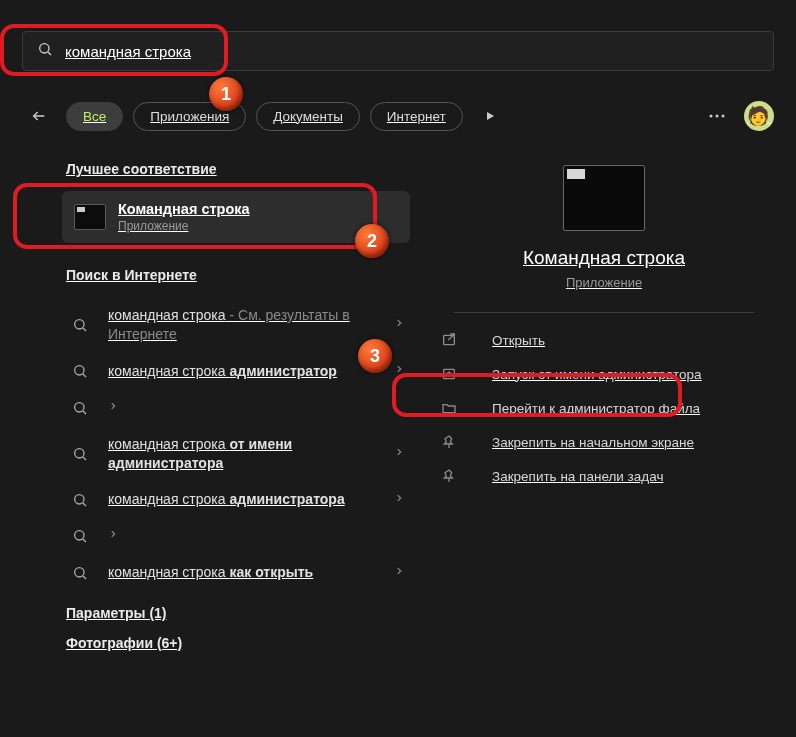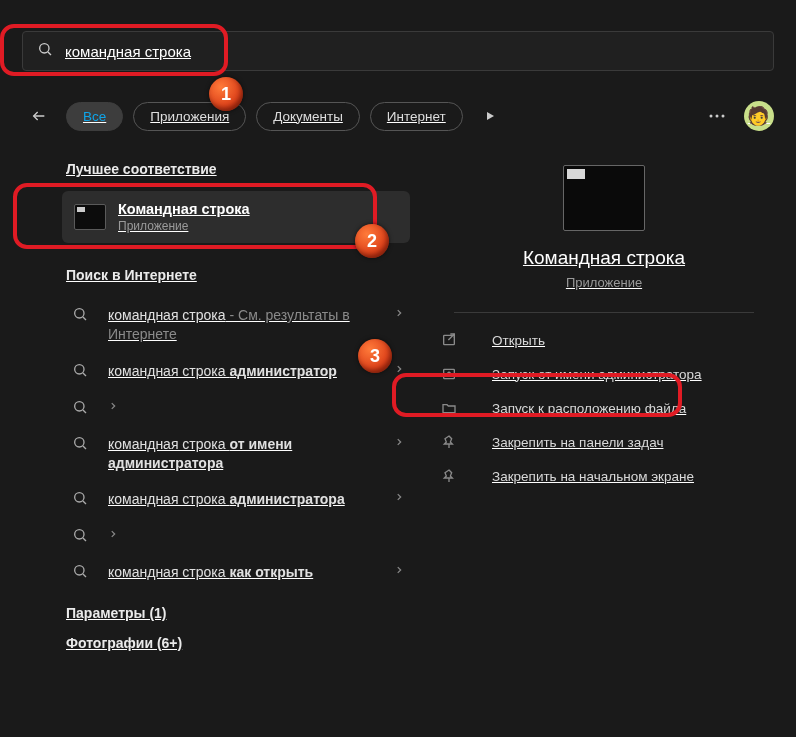--- a/index.html
+++ b/index.html
@@ -60,21 +60,21 @@
     border: 1px solid #555;
     border-radius: 18px;
     font-size: 13.5px;
     color: #ddd;
     cursor: pointer;
     background: transparent;
   }
   .pill.active {
     background: #3d3d3d;
     border-color: #3d3d3d;
-    color: #0ea5e9;
+    color: #bef264;
   }
   .filterrow .spacer { flex: 1; }
   .more-btn, .play-btn {
     width: 34px; height: 34px;
     display:flex; align-items:center; justify-content:center;
     color:#ccc; cursor:pointer;
   }
   .avatar {
     width: 30px; height: 30px; border-radius: 50%;
     background: #c9df8a;
@@ -128,21 +128,21 @@
     box-shadow: inset -2px -3px 5px rgba(0,0,0,.4), 0 0 4px rgba(0,0,0,.6);
     display:flex; align-items:center; justify-content:center;
     color:#fff; font-weight:700; font-size:18px;
     z-index:10;
   }
   #b1 { left:209px; top:77px; }
   #b2 { left:355px; top:224px; }
   #b3 { left:358px; top:339px; }
   .web-section { margin-top:24px; }
   .web-item {
-    display:flex; align-items:flex-start;
+    display:flex; align-items:center;
     padding: 9px 6px 9px 4px;
     gap: 14px;
     cursor:pointer;
     border-radius:4px;
   }
   .web-item .sicon {
     width:28px; display:flex; justify-content:center; color:#aaa;
   }
   .web-item .label { flex:1; font-size:14px; color:#e0e0e0; line-height:1.35; }
   .web-item .label .muted { color:#8a8a8a; }
@@ -342,39 +342,39 @@
             </svg>
         </span>
         <span>Запуск от имени администратора</span>
       </div>
       <div class="action">
         <span class="aicon">
           <svg class="svg16" viewBox="0 0 24 24" fill="none" stroke="#8a8a8a" stroke-width="2">
               <path d="M3 7 h6 l2 2 h10 v10 H3 z"></path>
             </svg>
         </span>
-        <span>Запуск к расположению файла</span>
+        <span>Перейти к администратор файла</span>
       </div>
       <div class="action">
         <span class="aicon">
           <svg class="svg16" viewBox="0 0 24 24" fill="none" stroke="#8a8a8a" stroke-width="2">
               <path d="M12 3 l4 4 -2 5 3 3 -12 0 3-3 -2-5 z"></path>
               <line x1="12" y1="15" x2="12" y2="21"></line>
             </svg>
         </span>
-        <span>Закрепить на панели задач</span>
+        <span>Закрепить на начальном экране</span>
       </div>
       <div class="action">
         <span class="aicon">
           <svg class="svg16" viewBox="0 0 24 24" fill="none" stroke="#8a8a8a" stroke-width="2">
               <path d="M12 3 l4 4 -2 5 3 3 -12 0 3-3 -2-5 z"></path>
               <line x1="12" y1="15" x2="12" y2="21"></line>
             </svg>
         </span>
-        <span>Закрепить на начальном экране</span>
+        <span>Закрепить на панели задач</span>
       </div>
     </div>
   </div>
 </div>
 
 <div class="search-highlight"></div>
 <div class="result-highlight" id="hl2"></div>
 <div class="result-highlight" id="hl3"></div>
 <div class="badge" id="b1">1</div>
 <div class="badge" id="b2">2</div>

